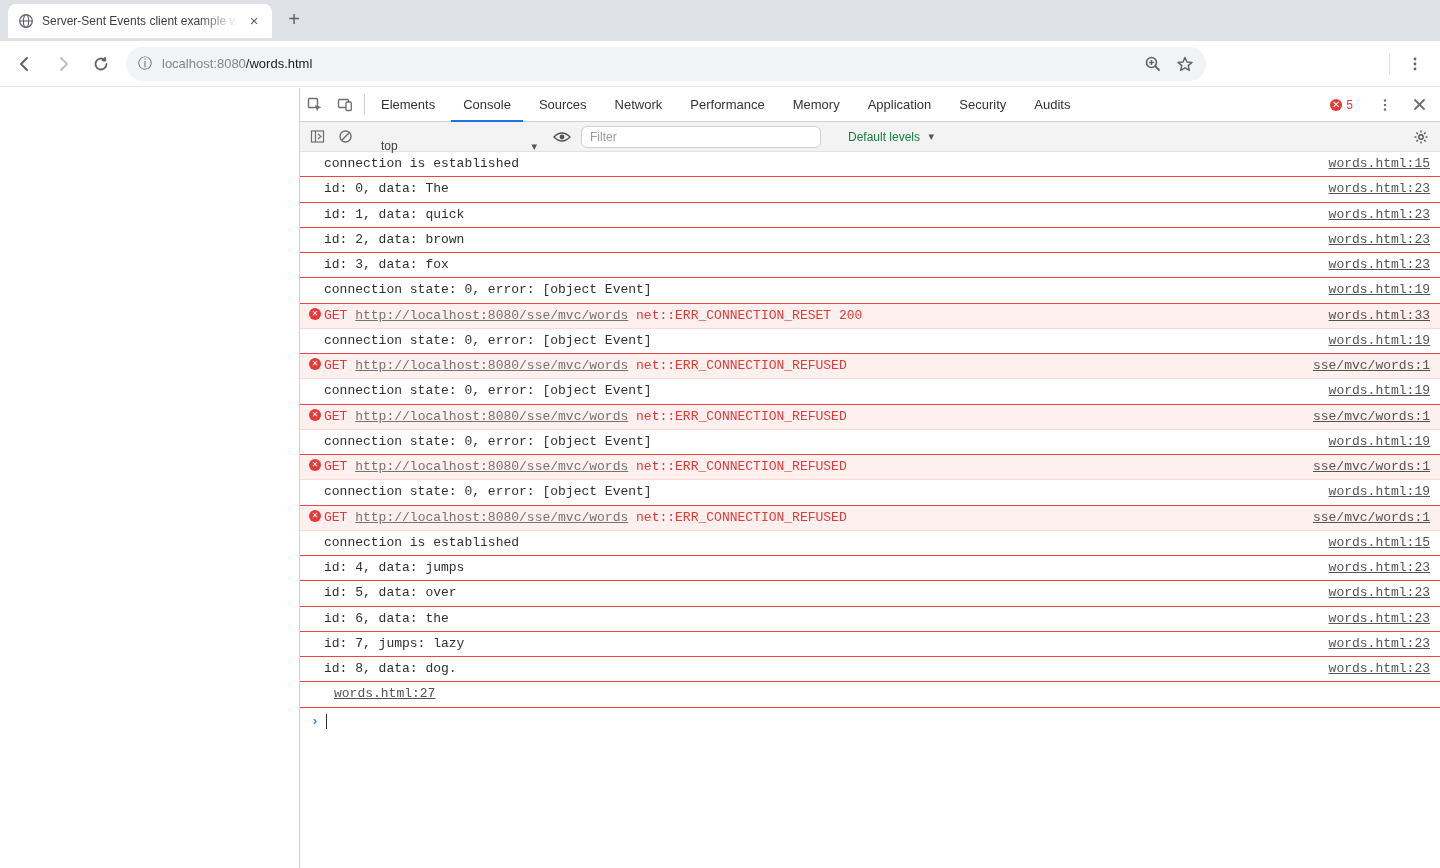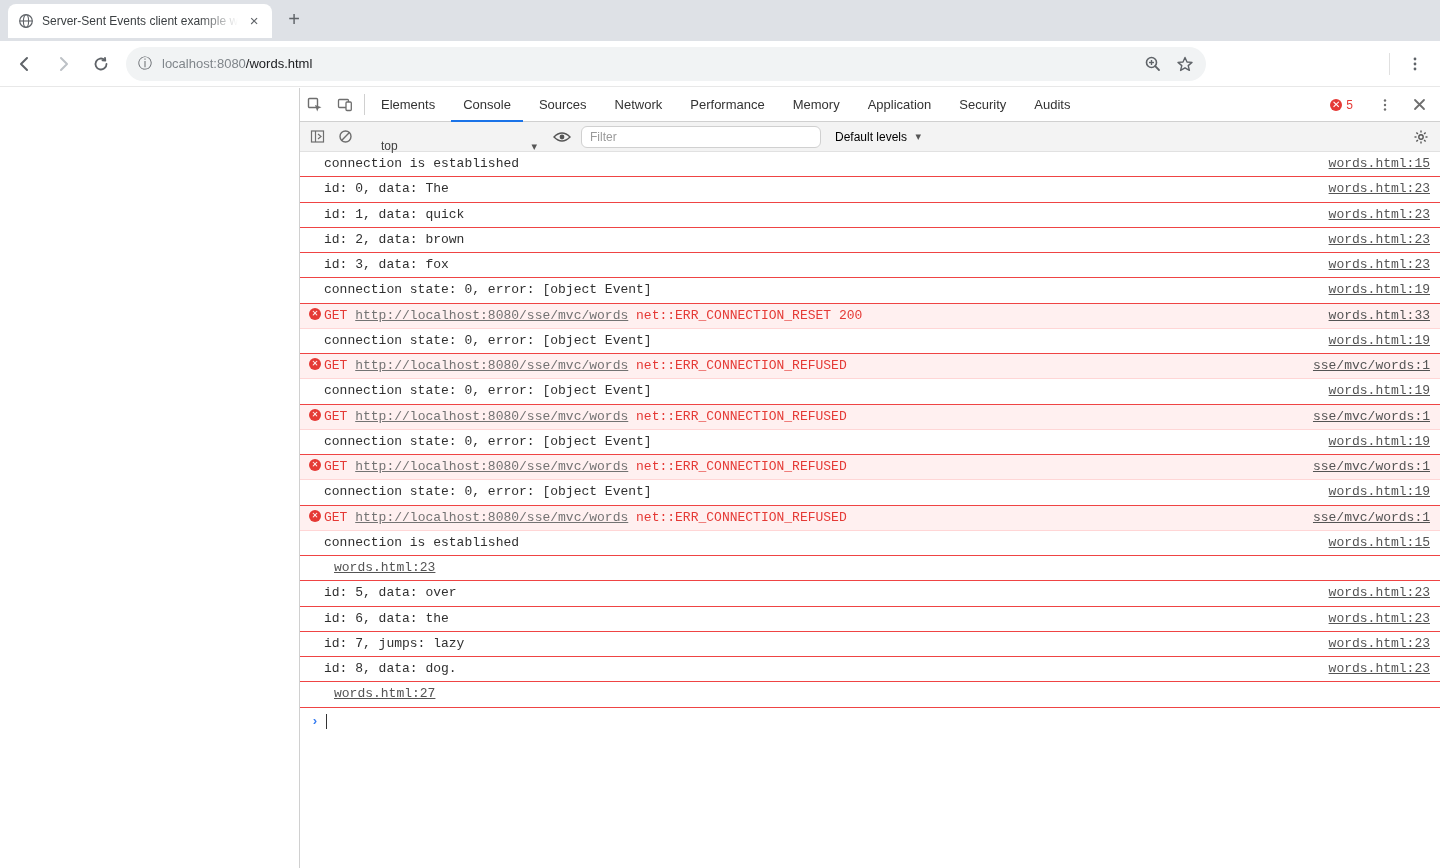--- a/index.html
+++ b/index.html
@@ -235,21 +235,22 @@
     font-size: 12px;
     color: #333;
     outline: none;
   }
   .filter-input::placeholder { color: #9a9a9a; }
   .levels {
     height: 22px;
     display: flex; align-items: center;
     padding: 0 18px 0 8px;
     position: relative;
-    color: #000000;
+    color: #15803d;
+    margin-left: 13px;
   }
   .levels::after {
     content: "▾";
     position: absolute; right: 4px;
     font-size: 11px; color: #555;
   }
   .gear-right {
     margin-left: auto;
     width: 26px; display: flex; align-items: center; justify-content: center;
     color: #555;
@@ -568,20 +569,21 @@
         <div class="msg"><span>GET </span><span class="url-link">http://localhost:8080/sse/mvc/words</span><span> net::ERR_CONNECTION_REFUSED</span></div>
         <a class="src">sse/mvc/words:1</a>
       </div>
       <div class="row">
         <div class="gutter"></div>
         <div class="msg">connection is established</div>
         <a class="src">words.html:15</a>
       </div>
       <div class="row">
         <div class="gutter"></div>
+        <div class="msg">id: 4, data: jumps</div>
         <a class="src">words.html:23</a>
       </div>
       <div class="row">
         <div class="gutter"></div>
         <div class="msg">id: 5, data: over</div>
         <a class="src">words.html:23</a>
       </div>
       <div class="row">
         <div class="gutter"></div>
         <div class="msg">id: 6, data: the</div>

